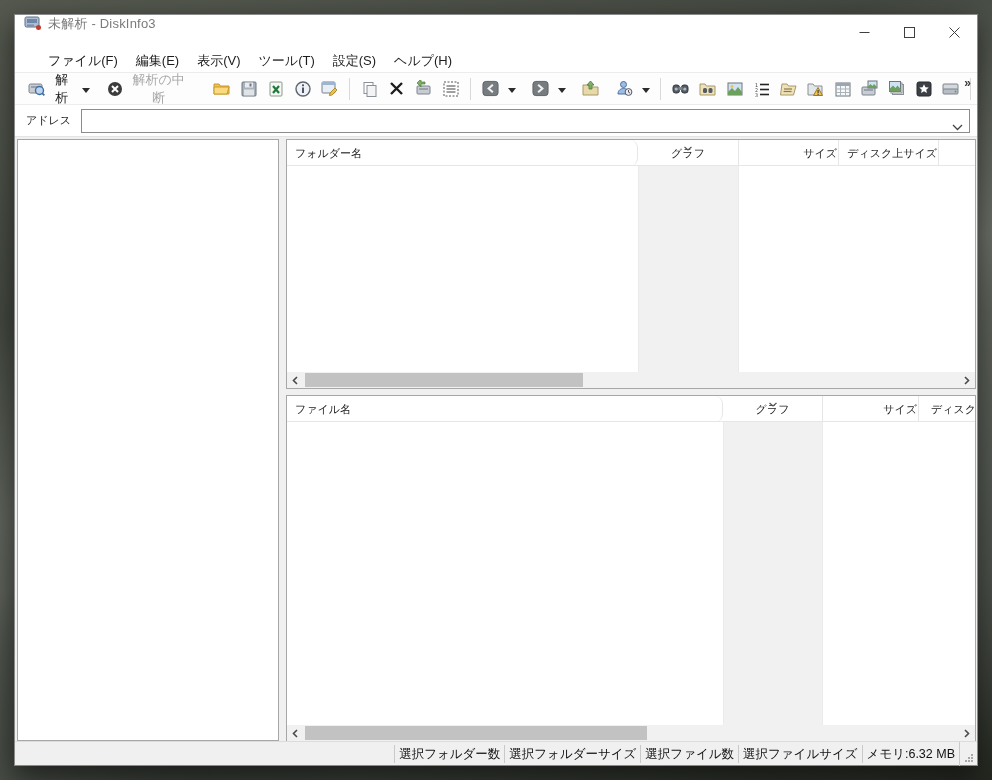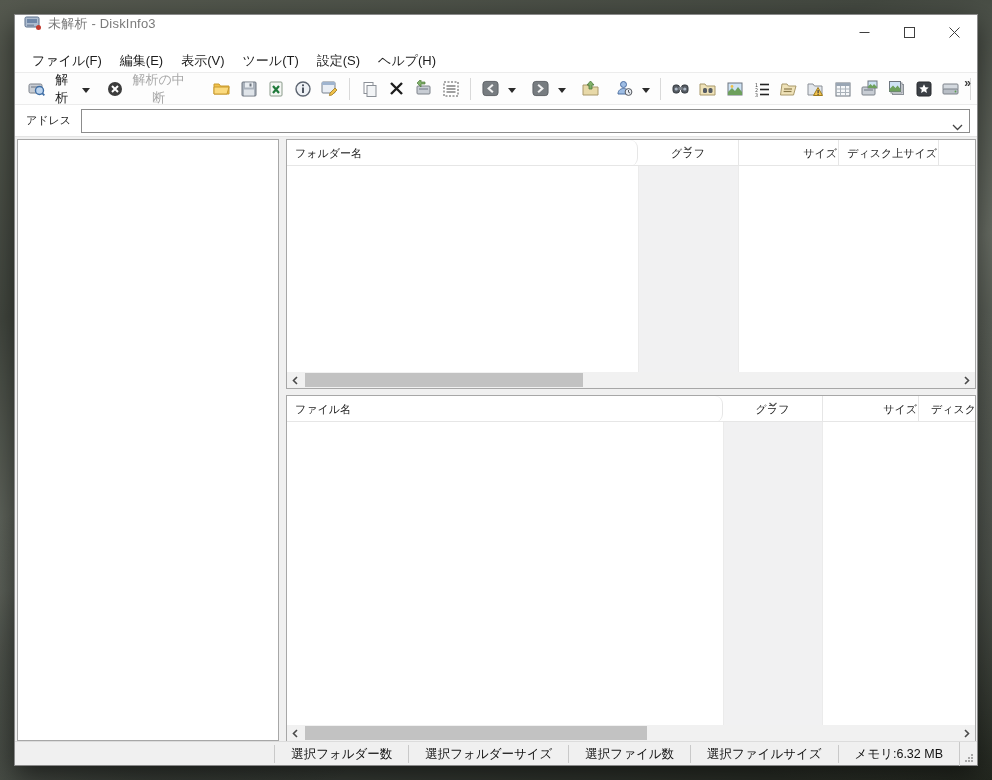--- a/index.html
+++ b/index.html
@@ -20,21 +20,21 @@
   .titlebar { position:absolute; left:0; top:0; right:0; height:34px; background:#fff;
     display:flex; }
   .app-icon { width:18px; height:16px; margin:0 6px 0 9px; position:relative; flex:none; }
   .titlebar .title { font-size:13px; color:#7a7a7a; letter-spacing:.2px; }
   .win-controls { position:absolute; right:0; top:0; height:34px; display:flex; }
   .win-btn { width:45px; height:34px; display:flex; align-items:center; justify-content:center;
     background:#fff; border:none; cursor:default; }
   .win-btn svg { display:block; }
   
   .menubar { position:absolute; left:0; top:34px; right:0; height:24px; background:#fff;
-    border-bottom:1px solid #ececec; display:flex; align-items:center; padding-left:8px; }
+    border-bottom:1px solid #ececec; display:flex; align-items:center; padding-left:24px; }
   .menu-item { font-size:13px; color:#1c1c1c; padding:3px 9px; cursor:default; }
   
   .toolbar { position:absolute; left:0; top:58px; right:0; height:32px; background:#fdfdfd;
     border-bottom:1px solid #ececec; display:flex; align-items:center; padding-left:8px; }
   .tb-btn { display:flex; align-items:center; gap:5px; border:none; background:transparent;
     padding:3px 5px; font-size:13px; color:#1c1c1c; cursor:default; }
   .tb-btn.disabled { color:#a8a8a8; }
   .tb-caret { border:none; background:transparent; padding:3px 4px; cursor:default; }
   .caret-glyph { width:0; height:0; border-left:4px solid transparent; border-right:4px solid transparent;
     border-top:5px solid #2b2b2b; display:inline-block; }
@@ -76,21 +76,21 @@
   
   .hscroll { position:absolute; left:0; right:0; bottom:0; height:16px; background:#f1f1f1; }
   .scroll-arrow { position:absolute; top:0; width:16px; height:16px; border:none; background:#f1f1f1;
     display:flex; align-items:center; justify-content:center; padding:0; cursor:default; }
   .scroll-arrow.left { left:0; } .scroll-arrow.right { right:0; }
   .scroll-thumb { position:absolute; top:1px; height:14px; background:#c2c2c2; cursor:default; }
   
   .statusbar { position:absolute; left:0; bottom:0; right:0; height:24px; background:#f0f0f0;
     border-top:1px solid #dcdcdc; display:flex; align-items:center; justify-content:flex-end;
     font-size:12.5px; color:#111; }
-  .sb-item { padding:0 16px; border-left:1px solid #c9c9c9; height:18px; line-height:18px; white-space:nowrap; }
+  .sb-item { padding:0 4px; border-left:1px solid #c9c9c9; height:18px; line-height:18px; white-space:nowrap; }
   .sb-grip { width:18px; height:24px; border-left:1px solid #c9c9c9; display:flex;
     align-items:flex-end; justify-content:flex-end; padding:0 3px 3px 0; }
 </style>
 </head>
 <body>
 
 <div class="window">
 
   <div class="titlebar">
     <span class="app-icon">

